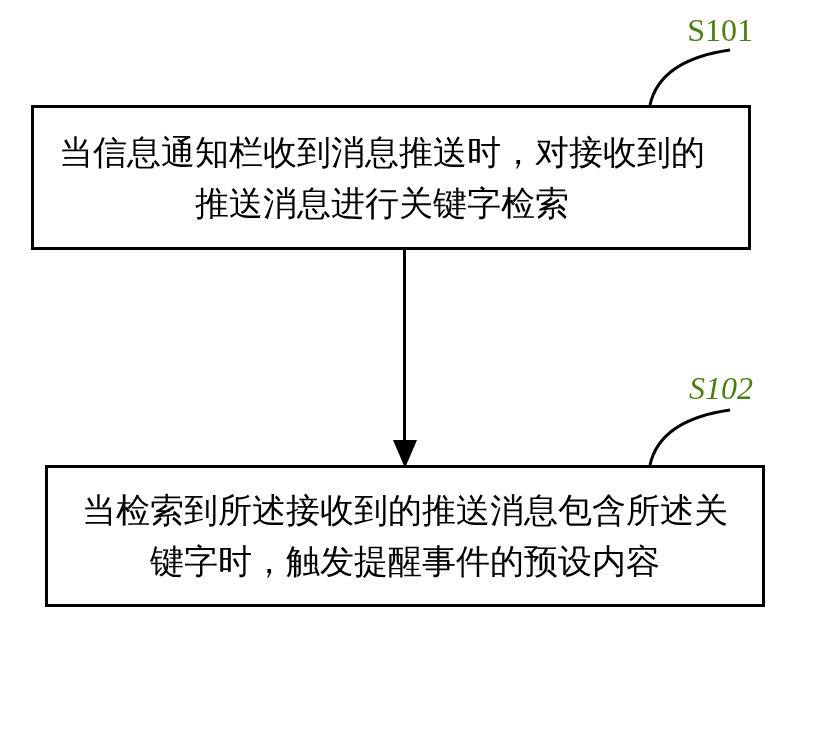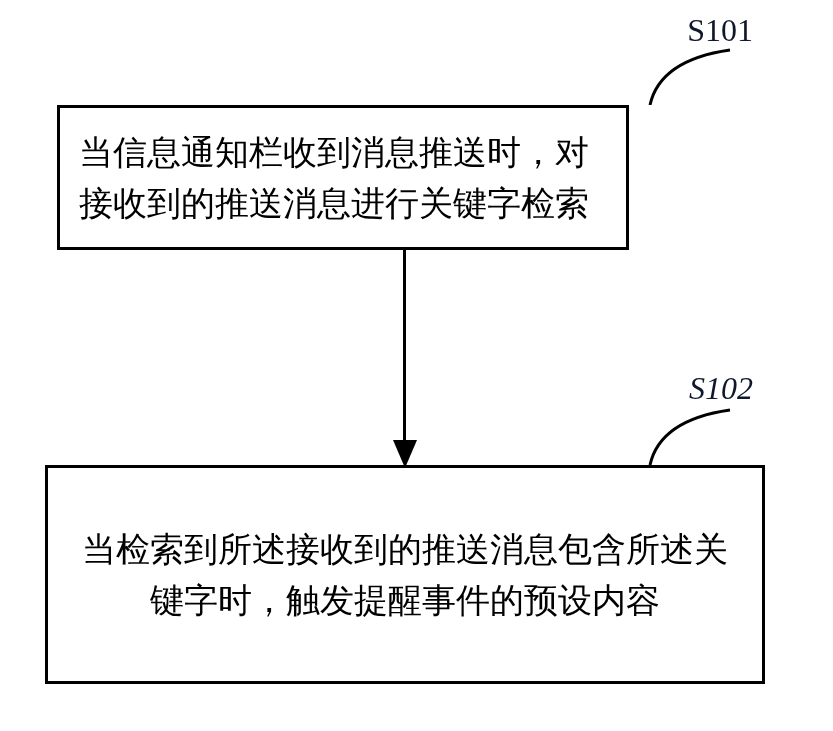--- a/index.html
+++ b/index.html
@@ -15,21 +15,21 @@
       font-family: "SimSun", "宋体", serif;
     }
     .diagram-container {
       position: relative;
       width: 100%;
       height: 100%;
     }
     .step-label {
       position: absolute;
       font-size: 32px;
-      color: #0f172a;
+      color: #4d7c0f;
     }
     .label-s101 {
       top: 12px;
       right: 80px;
     }
     .label-s102 {
       top: 370px;
       right: 80px;
       font-style: italic;
     }
@@ -40,31 +40,31 @@
       display: flex;
       align-items: center;
       justify-content: center;
       text-align: center;
       padding: 20px 30px;
       font-size: 34px;
       line-height: 1.5;
       color: #000;
     }
     .box-1 {
-      left: 57px;
+      left: 31px;
       top: 105px;
-      width: 572px;
+      width: 720px;
       height: 145px;
       padding-left: 12px;
     }
     .box-2 {
       left: 45px;
       top: 465px;
       width: 720px;
-      height: 219px;
+      height: 142px;
     }
     .connector-line {
       position: absolute;
       left: 403px;
       top: 250px;
       width: 3px;
       height: 195px;
       background: #000;
     }
     .arrow-head {

